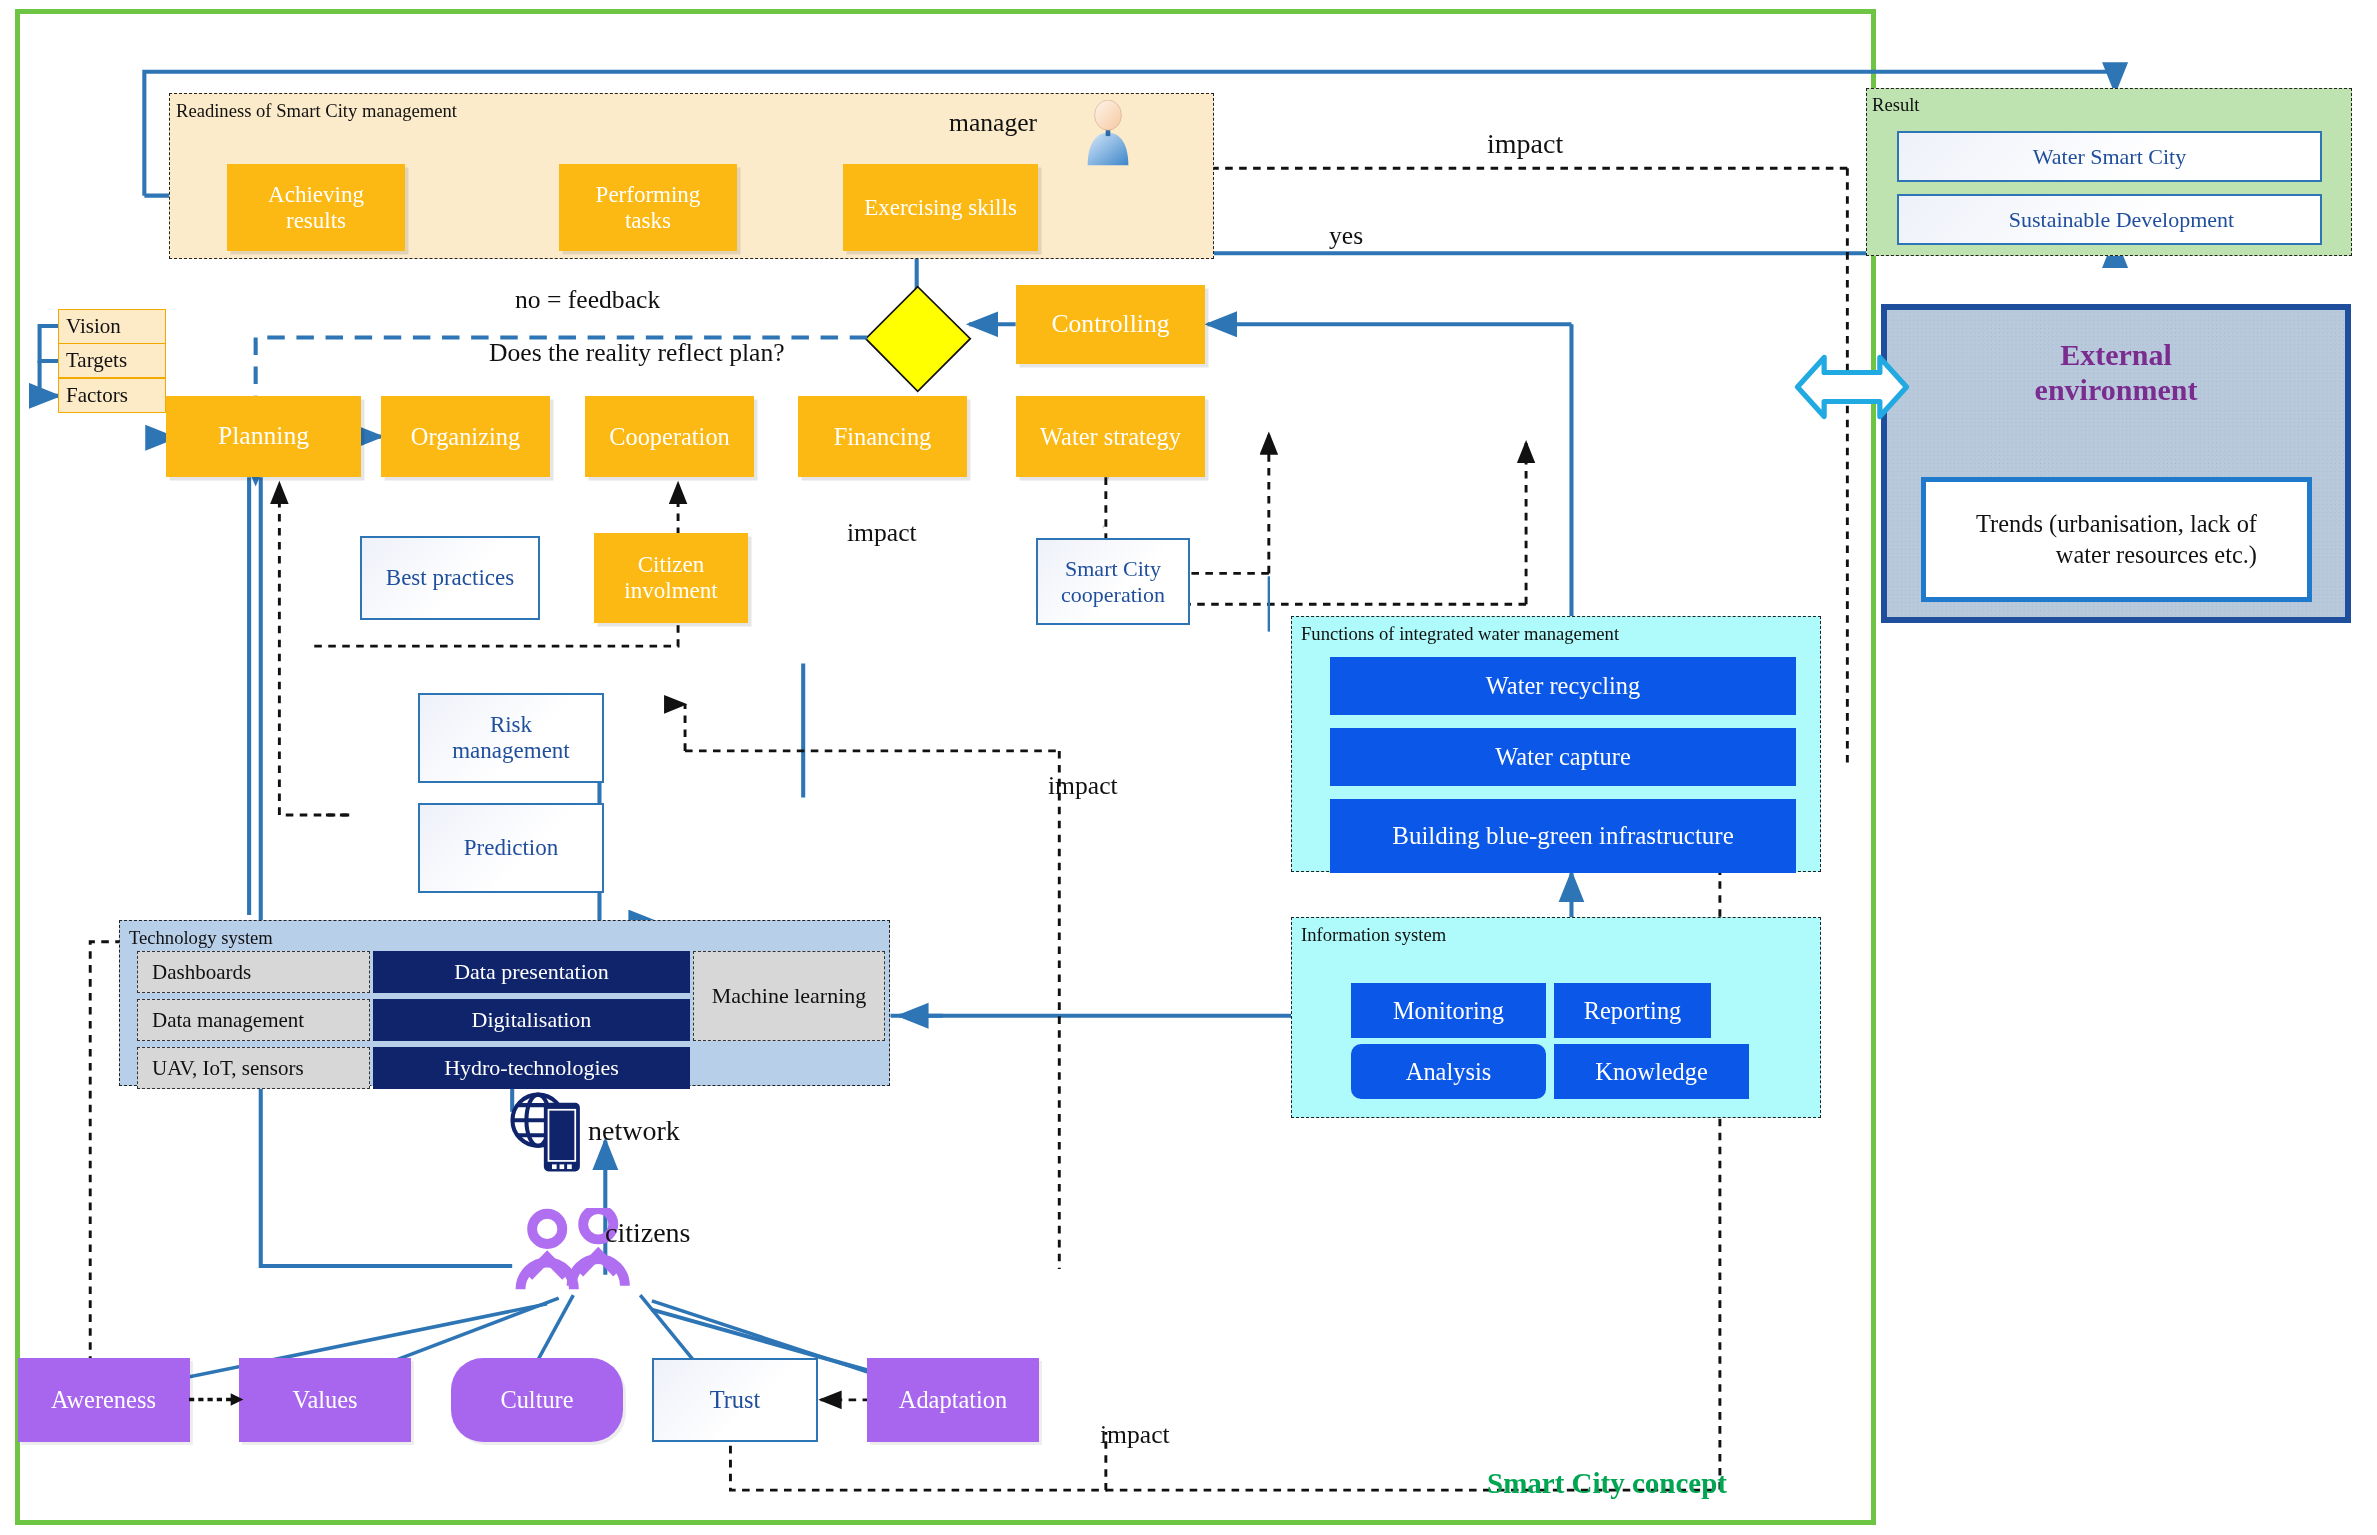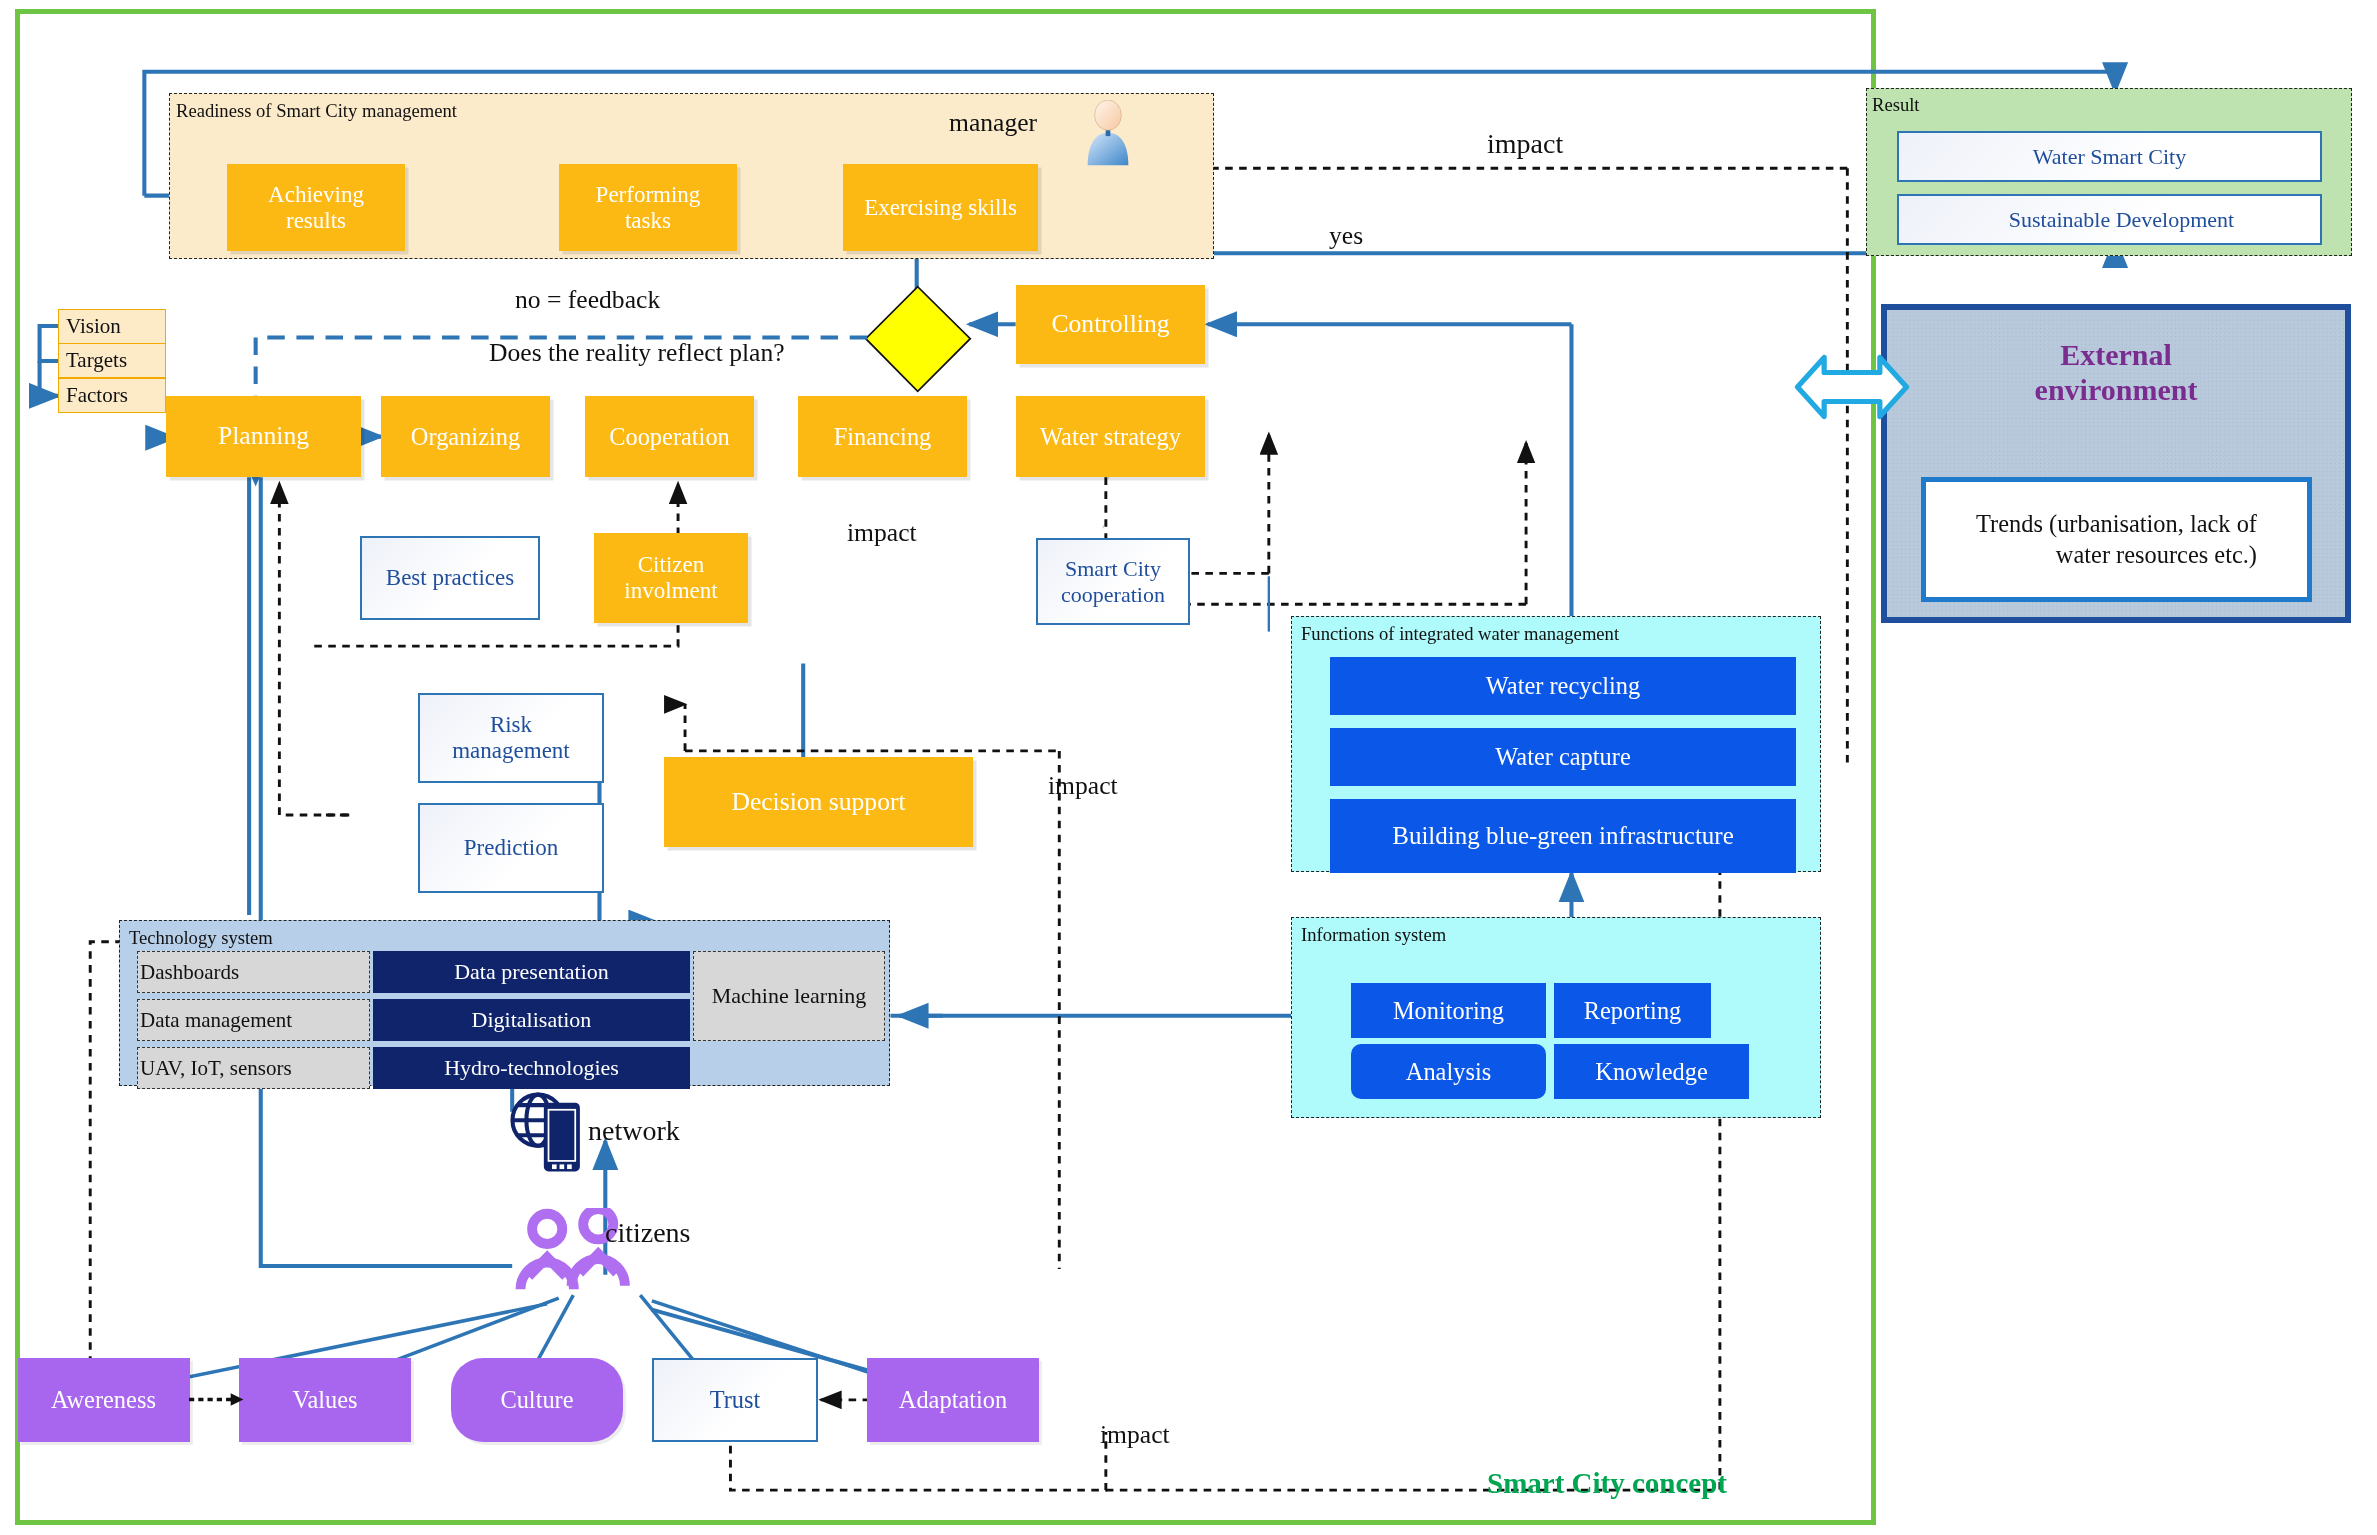--- a/index.html
+++ b/index.html
@@ -11,21 +11,21 @@
           text-align:center;line-height:1.12;box-shadow:3.5px 3.5px 0 rgba(0,0,0,.10);}
   .cream{background:#FDEBC8;border:1.7px solid #F2A900;color:#111;display:flex;align-items:center;
           justify-content:flex-start;padding-left:7px;}
   .wbox{background:linear-gradient(135deg,#eef1f9 0%,#ffffff 60%);border:2.3px solid #2E75B6;
         color:#1F4E9C;display:flex;align-items:center;justify-content:center;text-align:center;line-height:1.15;}
   .purple{background:#A866EE;color:#fff;display:flex;align-items:center;justify-content:center;
           text-align:center;box-shadow:2.9px 2.9px 0 rgba(0,0,0,.07);}
   .blue{background:#0A57E8;color:#fff;display:flex;align-items:center;justify-content:center;text-align:center;}
   .navy{background:#10246B;color:#fff;display:flex;align-items:center;justify-content:center;text-align:center;}
   .grey{background:#D7D7D7;border:1.2px dashed #333;color:#111;display:flex;align-items:center;
-        justify-content:flex-start;padding-left:2px;}
+        justify-content:flex-start;padding-left:14px;}
   .cyanpanel{background:#AFFAFA;border:1.7px dashed #222;}
   .lbluepanel{background:#B8CFE9;border:1.7px dashed #222;}
   .creampanel{background:#FCEBCB;border:1.7px dashed #222;}
   .greenpanel{background:#BEE3B0;border:1.7px dashed #222;}
   .lbl{color:#111;white-space:nowrap;}
   
   #wires{position:absolute;left:0;top:0;width:2377px;height:1535px;pointer-events:none;}
   .greenframe{border:5.2px solid #6EC443;}
   .extenv{border:6.4px solid #1F4E9C;
      background:#B9C9DC;
@@ -266,23 +266,20 @@
 
   <div class="abs wbox" style="left:418px;top:693px;width:186px;height:90px;font-size:23px;">
     <span style="white-space:pre-line">Risk
 management</span>
     </div>
 
   <div class="abs wbox" style="left:418px;top:803px;width:186px;height:90px;font-size:23px;">
     <span>Prediction</span>
     </div>
 
-  <div class="abs orange" style="left:664px;top:757px;width:309px;height:90px;font-size:25.6px;">
-    <span>Decision support</span>
-    </div>
 
   <div class="abs lbluepanel" style="left:119px;top:920px;width:771px;height:166px;"></div>
   <div class="abs lbl" style="left:129px;top:927px;font-size:18.6px;">Technology system</div>
 
   <div class="abs grey" style="left:137px;top:951px;width:233px;height:42px;font-size:21px;">
     <span>Dashboards</span>
     </div>
   <div class="abs navy" style="left:373px;top:951px;width:317px;height:42px;font-size:22px;">
     <span>Data presentation</span>
     </div>

